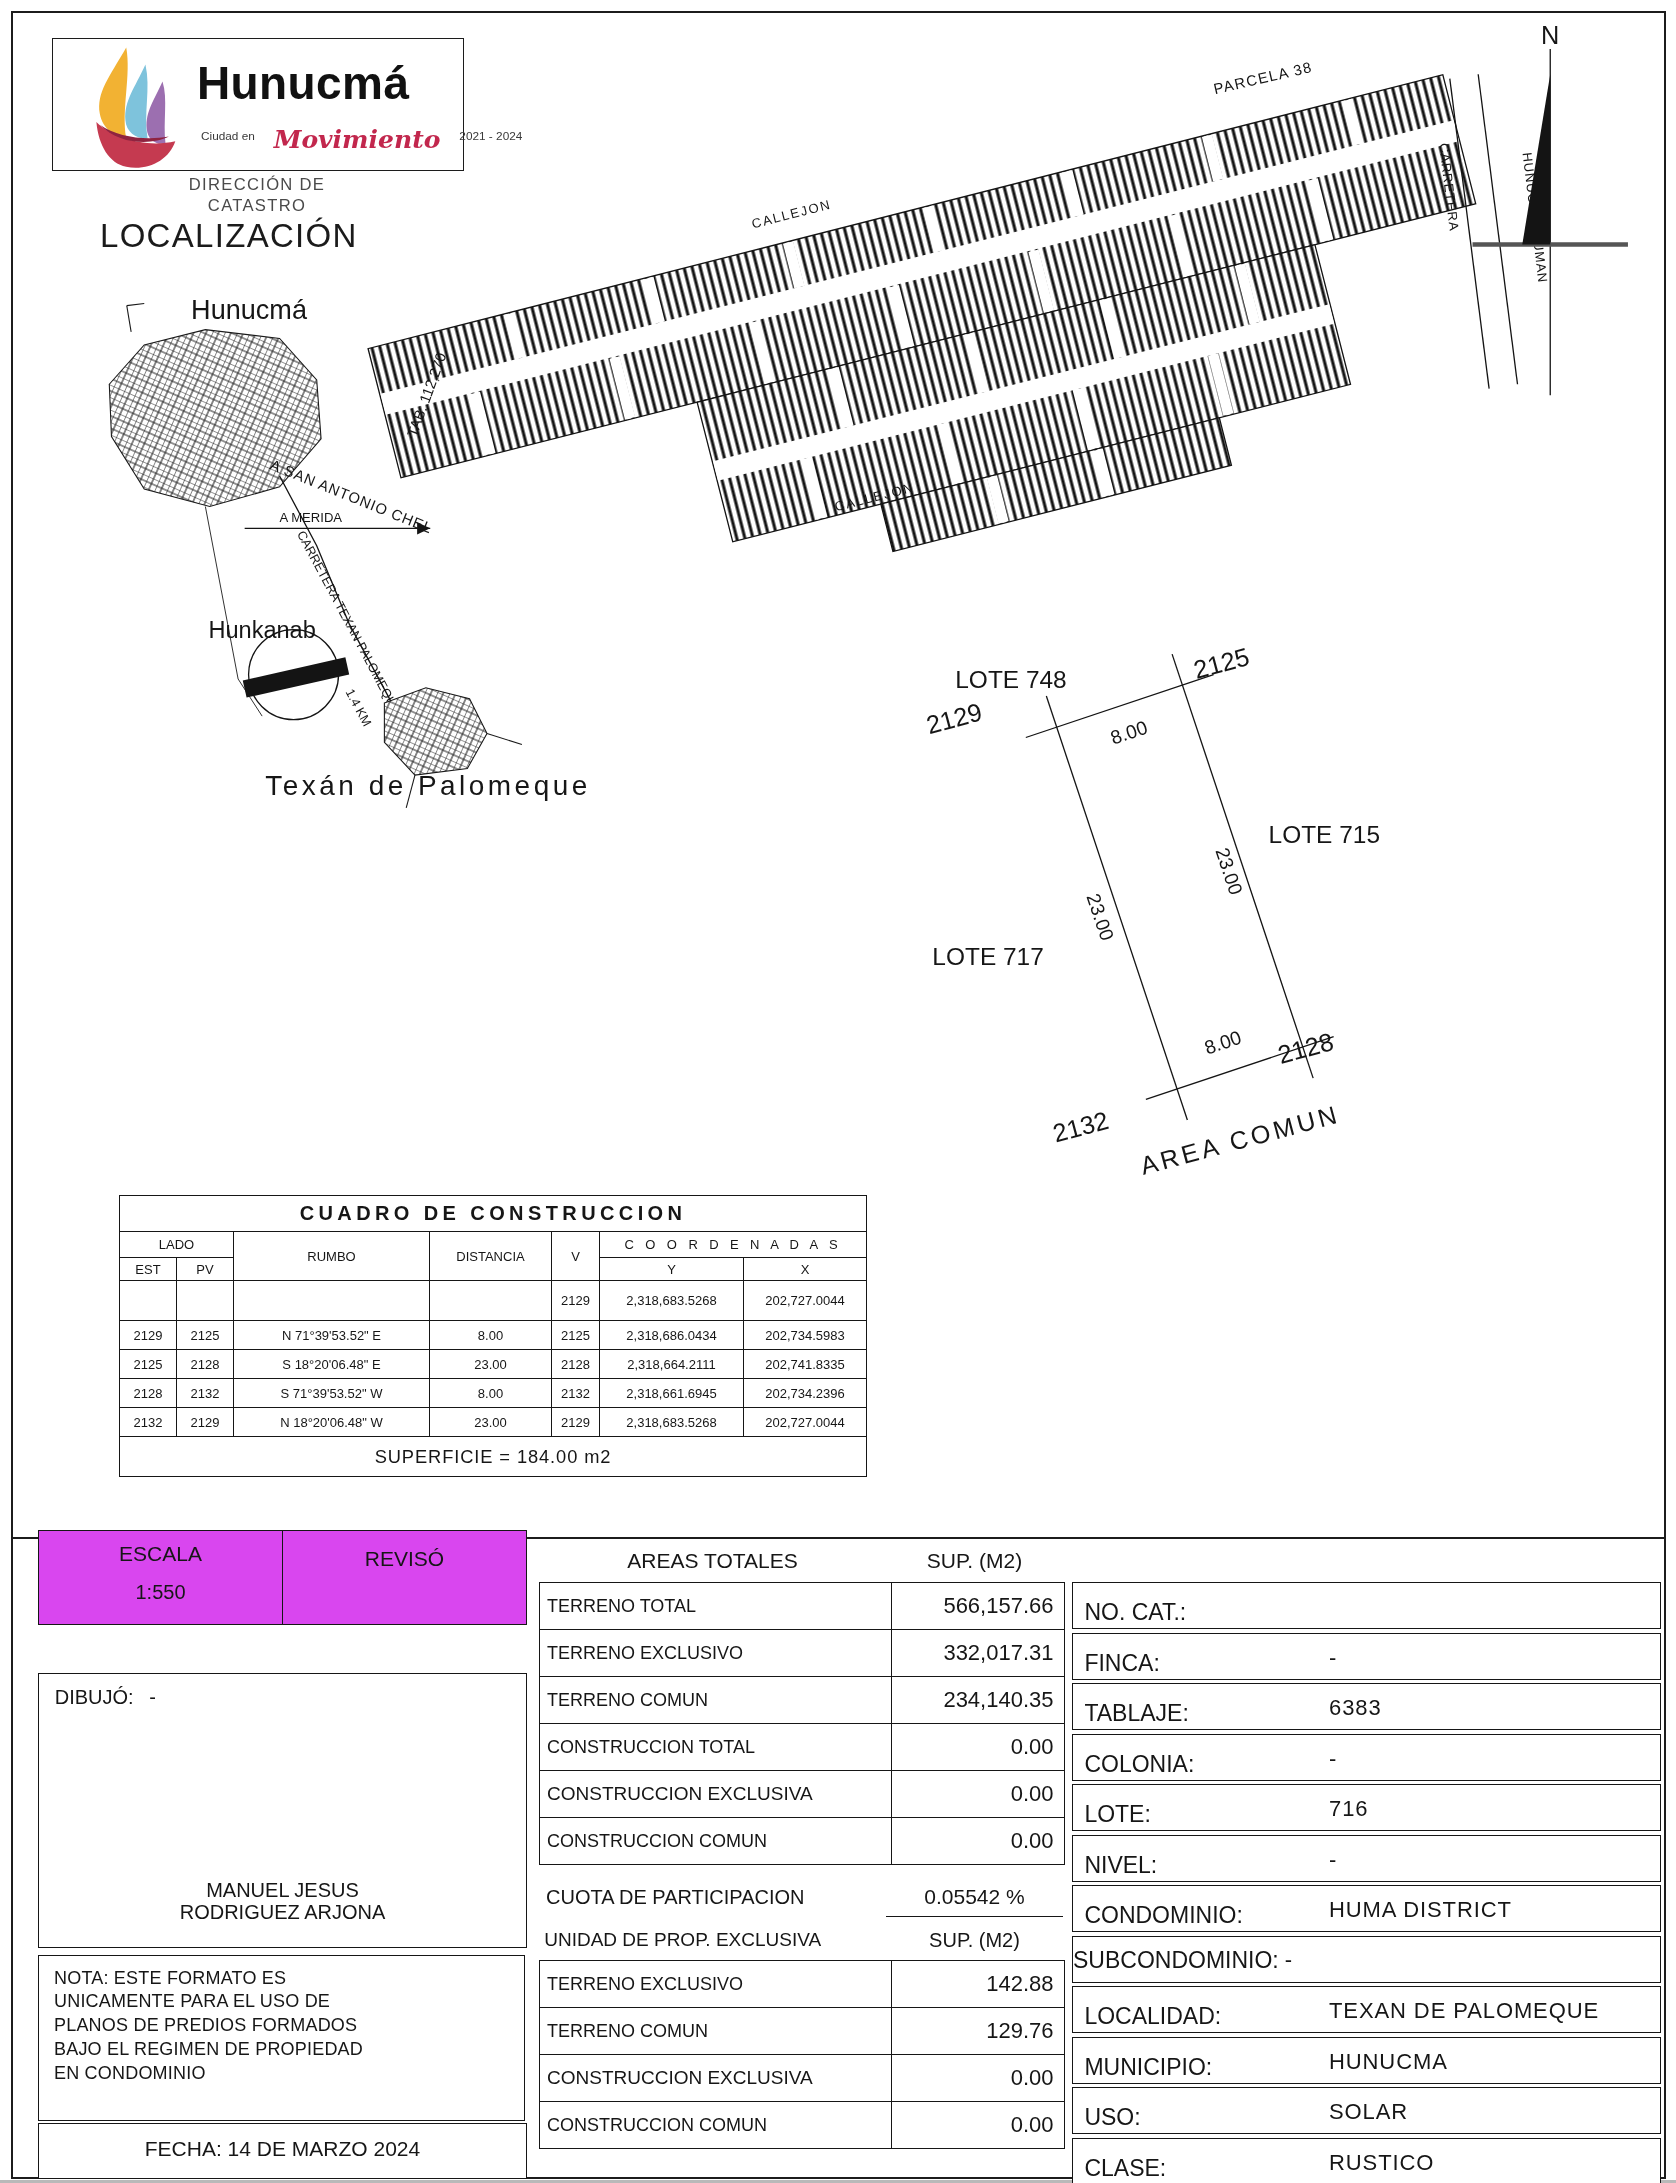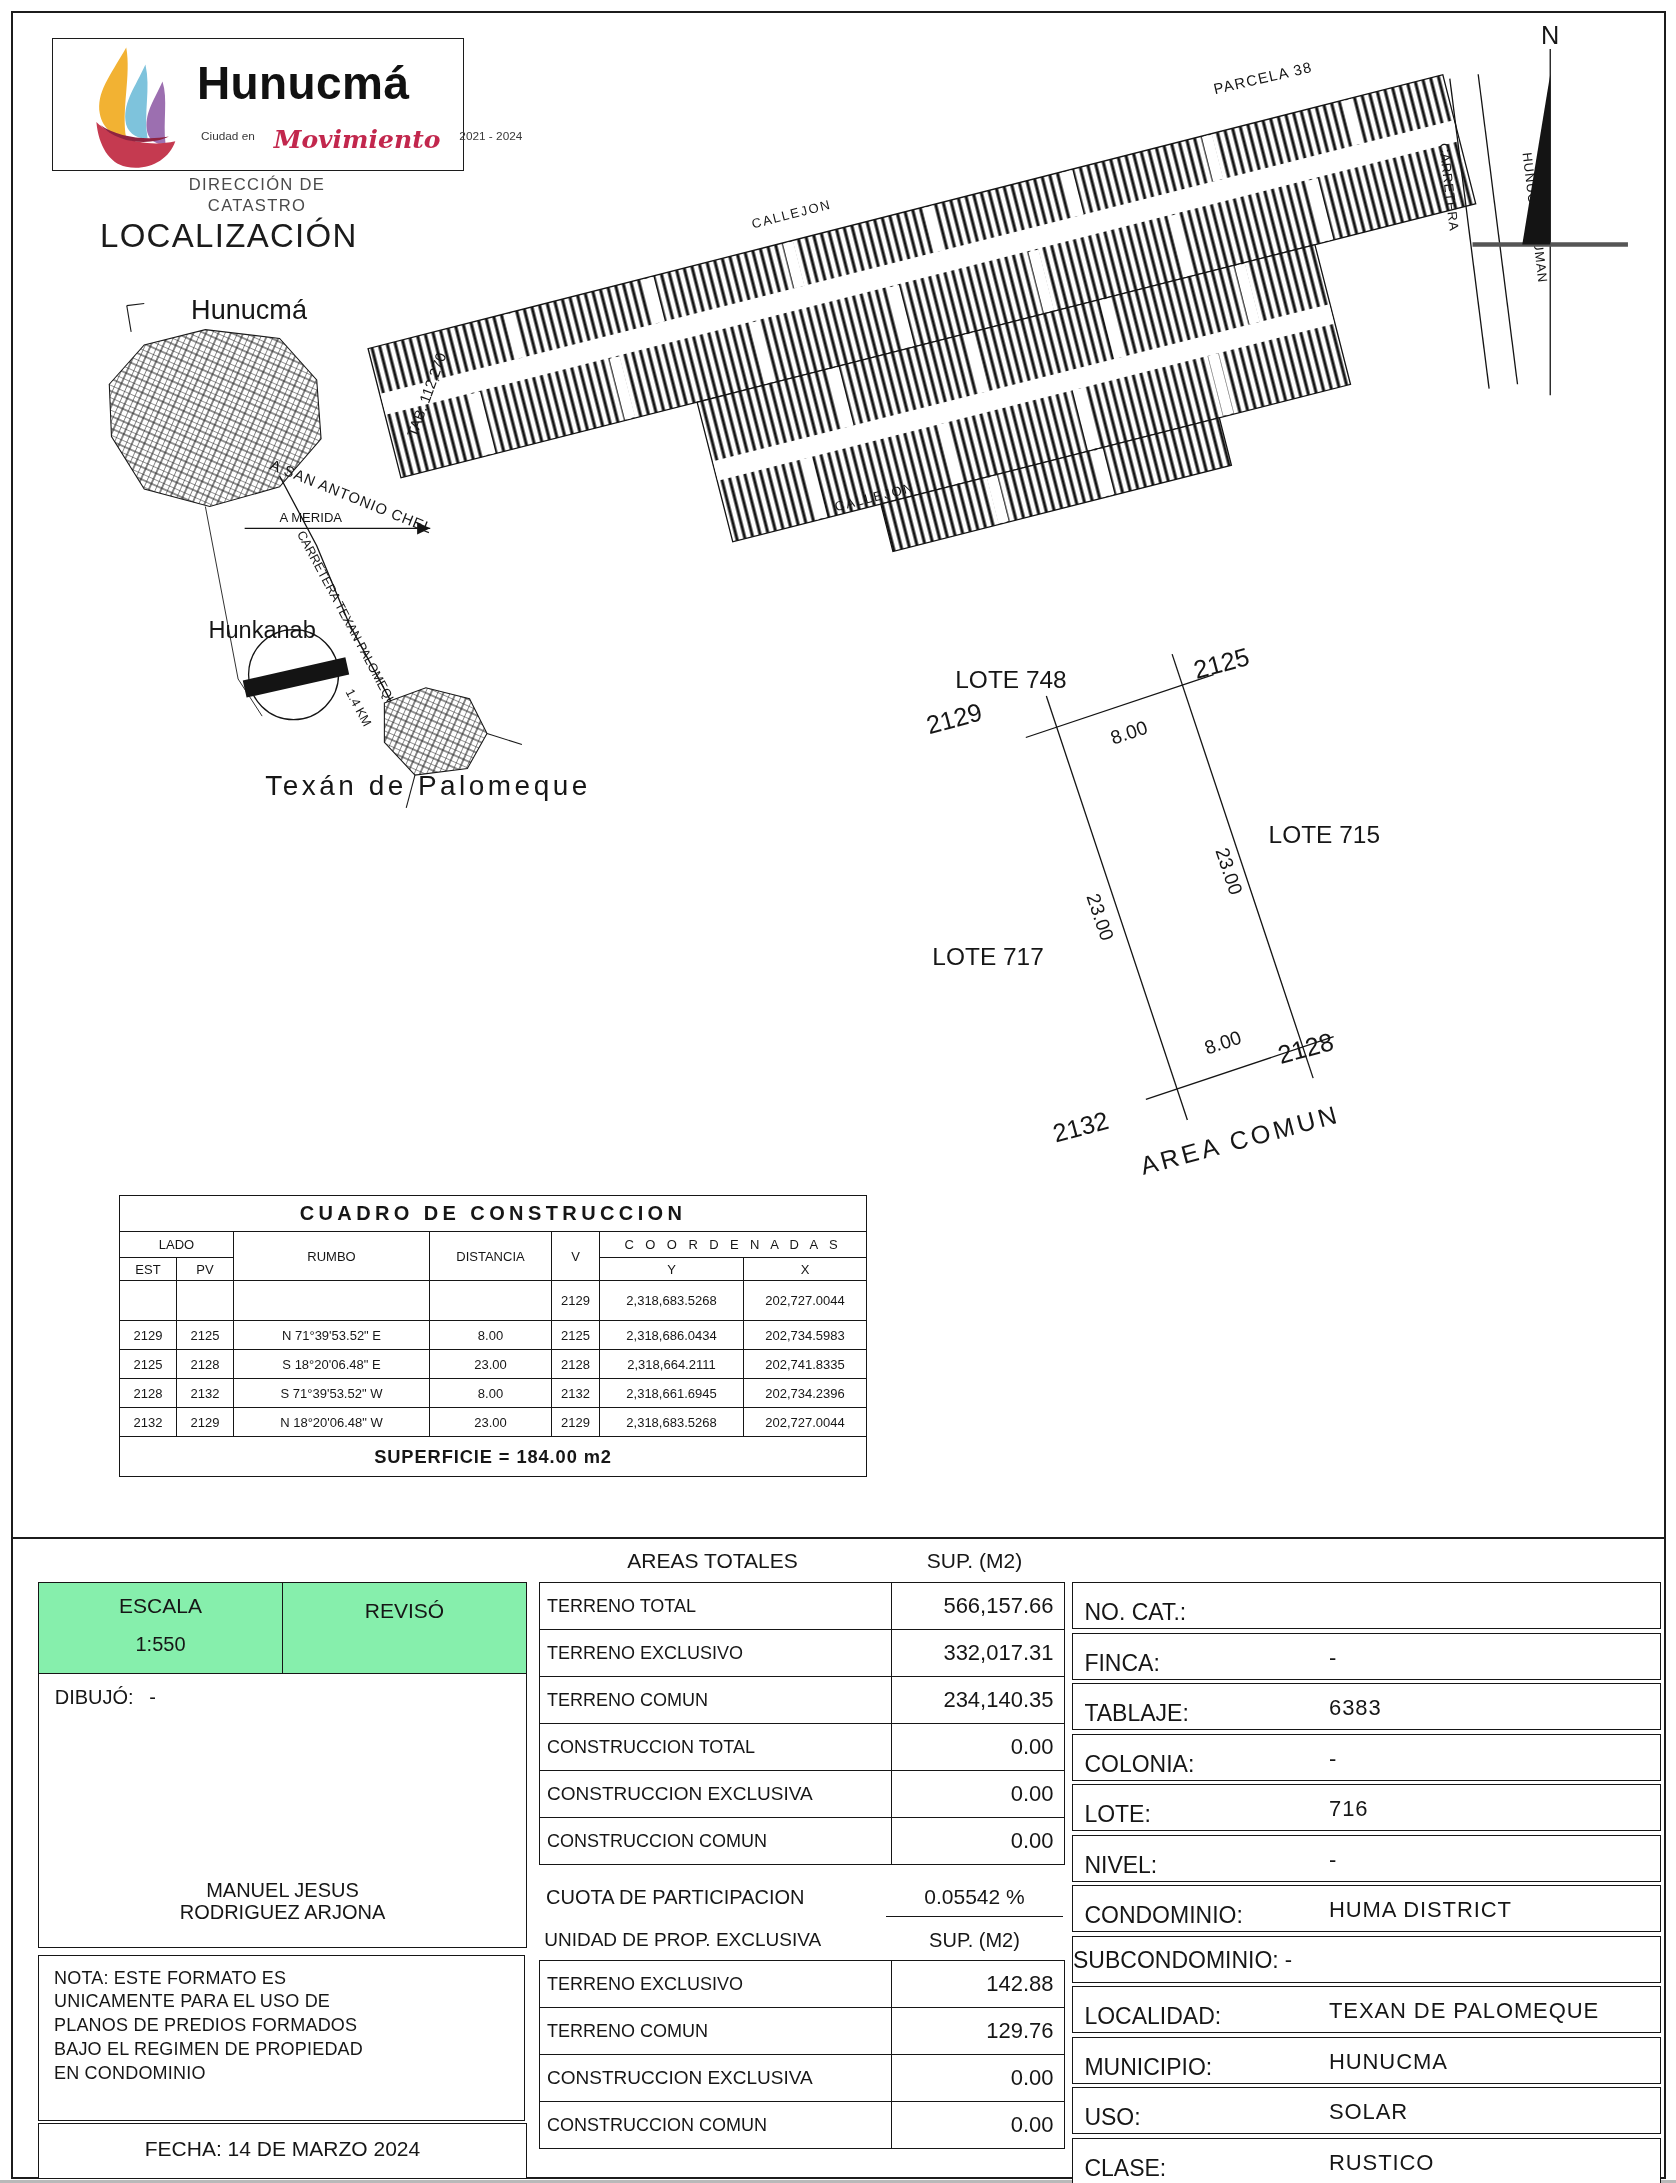--- a/index.html
+++ b/index.html
@@ -20,21 +20,21 @@
 
   
   .ctable{position:absolute;left:119px;top:1195px;border-collapse:collapse;table-layout:fixed;width:748px;background:#fff}
   .ctable td,.ctable th{border:1.3px solid #161616;font-size:13px;font-weight:normal;text-align:center;padding:0;overflow:hidden;white-space:nowrap}
   .ctable .title-cell{font-size:20px;font-weight:bold;letter-spacing:4.4px;height:35px}
   .ctable .h1{height:26px}
   .ctable .h2{height:23px}
   .ctable .coord{letter-spacing:3.9px}
   .ctable .r0 td{height:39px}
   .ctable .rX td{height:28px}
-  .ctable .foot{height:39px;font-size:18.3px;font-weight:bold;letter-spacing:0.9px}
+  .ctable .foot{height:39px;font-size:18.3px;font-weight:normal;letter-spacing:0.9px}
 
   
   .mid-h-label{left:539px;top:1549px;width:347px;text-align:center;font-size:21px}
   .mid-h-sup{left:886px;top:1549px;width:177px;text-align:center;font-size:21px}
   .areas-box{left:539px;top:1582px;width:524px;border:1.7px solid #161616;background:#fff}
   .arow{display:flex;height:46px;border-bottom:1.3px solid #161616}
   .arow:last-child{border-bottom:none}
   .alabel{flex:0 0 344px;border-right:1.3px solid #161616;display:flex;align-items:center;padding-left:7px;font-size:18px;white-space:nowrap}
   .alabel.small{font-size:19px}
   .avalue{flex:1;display:flex;align-items:center;justify-content:flex-end;padding-right:10.5px;font-size:22px}
@@ -49,21 +49,21 @@
   
   .prop{left:1072px;top:1582px;width:589px}
   .prow{position:relative;height:45px;border:1.7px solid #161616;background:#fff;margin-top:3.5px}
   .prow:first-child{margin-top:0}
   .plabel{position:absolute;left:11.4px;top:16px;font-size:23px;white-space:nowrap}
   .pvalue{position:absolute;left:256px;top:11.4px;font-size:22px;letter-spacing:0.9px;white-space:nowrap}
   .prow.tight .pvalue{position:static;display:inline-block;margin-left:6.1px;vertical-align:top;margin-top:10.5px}
   .prow.tight .plabel{position:static;display:inline-block;margin-top:10.5px}
 
   
-  .tb1{left:38px;top:1582px;width:487px;height:93px;border:1.7px solid #161616;display:flex;background:#86efac}
+  .tb1{left:38px;top:1530px;width:487px;height:93px;border:1.7px solid #161616;display:flex;background:#d946ef}
   .tb1 .cell-escala{flex:0 0 243px;border-right:1.7px solid #161616;text-align:center}
   .tb1 .cell-reviso{flex:1;text-align:center}
   .escala-label{font-size:21px;margin-top:10.5px}
   .escala-value{font-size:20px;margin-top:15px}
   .reviso-label{font-size:21px;margin-top:15.7px}
   .tb2{left:38px;top:1673px;width:487px;height:273px;border:1.7px solid #161616;background:#fff}
   .dibujo-line{position:absolute;left:15.7px;top:12.2px;font-size:20px}
   .dibujo-line .dash{margin-left:15.7px}
   .author{position:absolute;left:0;right:0;bottom:23.6px;text-align:center;font-size:20px;line-height:1.12}
   .author span{display:block;width:fit-content;margin:0 auto;text-align:left}

